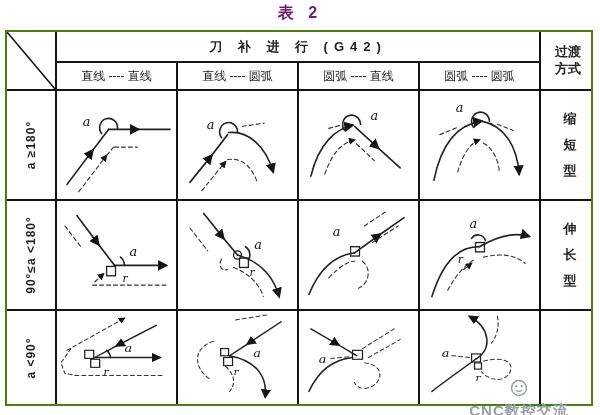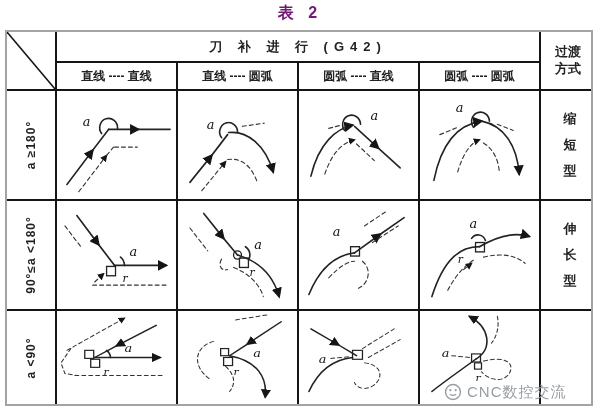--- a/index.html
+++ b/index.html
@@ -1,45 +1,45 @@
 <!DOCTYPE html>
 <html><head>
 <meta charset="utf-8">
 <style>
   html,body{margin:0;padding:0;background:#fff;}
   .page{position:relative;width:600px;height:415px;background:#fff;overflow:hidden;
         font-family:"Liberation Sans",sans-serif;color:#222;}
   .title{position:absolute;top:3px;left:0;width:100%;height:26px;text-align:center;
          font-size:16px;font-weight:bold;letter-spacing:5px;color:#701a75;}
   .tbl{position:absolute;left:5px;top:30px;width:588px;height:376px;
-       display:grid;border:2px solid #a3a3a3;box-sizing:border-box;
+       display:grid;border:2px solid #4d7c0f;box-sizing:border-box;
        grid-template-columns:50px 1fr 1fr 1fr 1fr 50px;
        grid-template-rows:31px 28px 110px 110px 93px;}
   .c{border-right:2px solid #151515;border-bottom:2px solid #151515;
      display:flex;align-items:center;justify-content:center;overflow:hidden;
      position:relative;box-sizing:border-box;}
   .nr{border-right:none;}
   .nb{border-bottom:none;}
   .hdr{font-size:13px;font-weight:bold;letter-spacing:6px;}
-  .colhdr{font-size:12px;font-weight:bold;letter-spacing:0;white-space:nowrap;}
+  .colhdr{font-size:12px;font-weight:normal;letter-spacing:0;white-space:nowrap;}
   .vangle{font-size:12px;font-weight:bold;white-space:nowrap;
           transform:rotate(-90deg);letter-spacing:1px;}
   .vtype{width:1.15em;font-size:13px;font-weight:bold;line-height:2.0;
          word-break:break-all;text-align:center;margin-left:8px;}
   .thdr{width:2.3em;font-size:13px;font-weight:bold;line-height:1.25;
         word-break:break-all;text-align:right;}
   .diag{width:100%;height:100%;}
   .s{stroke:#222;stroke-width:1.6;fill:none;stroke-linecap:round;}
   .d{stroke:#333;stroke-width:1.1;fill:none;stroke-dasharray:4 3;stroke-linecap:round;}
   .sq{fill:none;stroke:#222;stroke-width:1.3;}
   .lbl{font-family:"DejaVu Serif",serif;font-style:italic;font-size:13px;fill:#111;}
   .rlbl{font-family:"DejaVu Serif",serif;font-style:italic;font-size:11px;fill:#111;}
   .wm{position:absolute;left:444px;top:379px;width:150px;height:26px;
       display:flex;align-items:center;gap:5px;color:#979ea4;font-size:15px;
-      font-weight:normal;letter-spacing:1px;white-space:nowrap;}
+      font-weight:bold;letter-spacing:1px;white-space:nowrap;flex-direction:column;}
   .wm-icon{width:18px;height:18px;flex:0 0 auto;}
 </style>
 </head>
 <body>
 
 <svg width="0" height="0" style="position:absolute">
   <defs>
     <marker id="ah" viewBox="0 0 10 10" refX="8" refY="5" markerWidth="6.5" markerHeight="6.5" orient="auto">
       <path d="M0 0 L10 5 L0 10 z" fill="#151515"></path>
     </marker>

